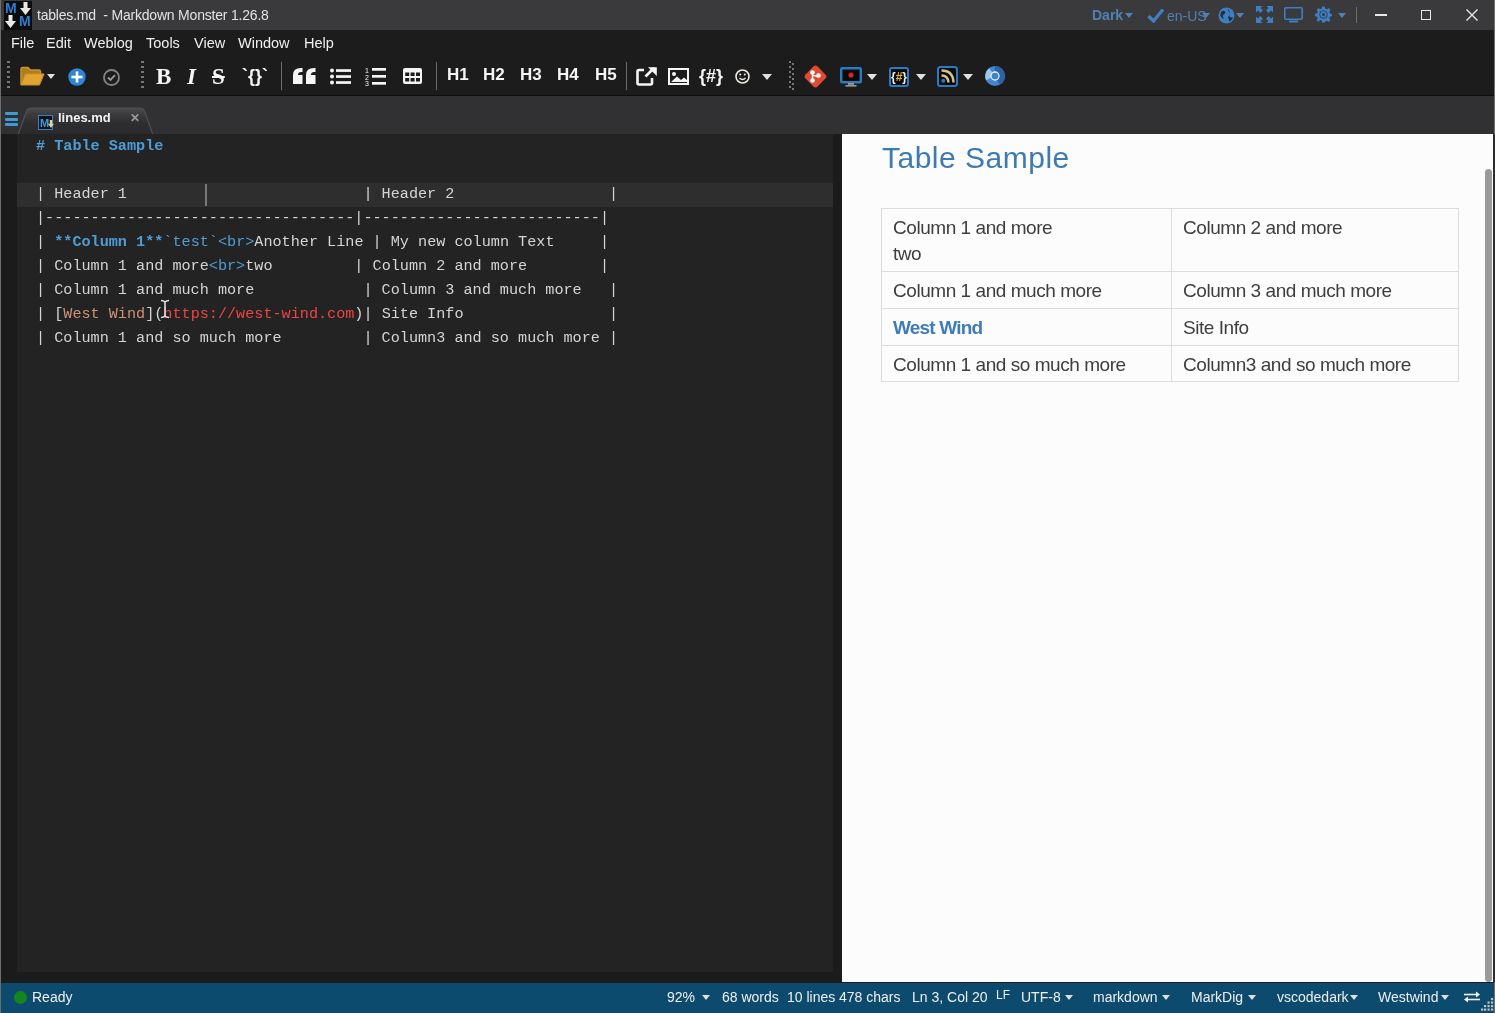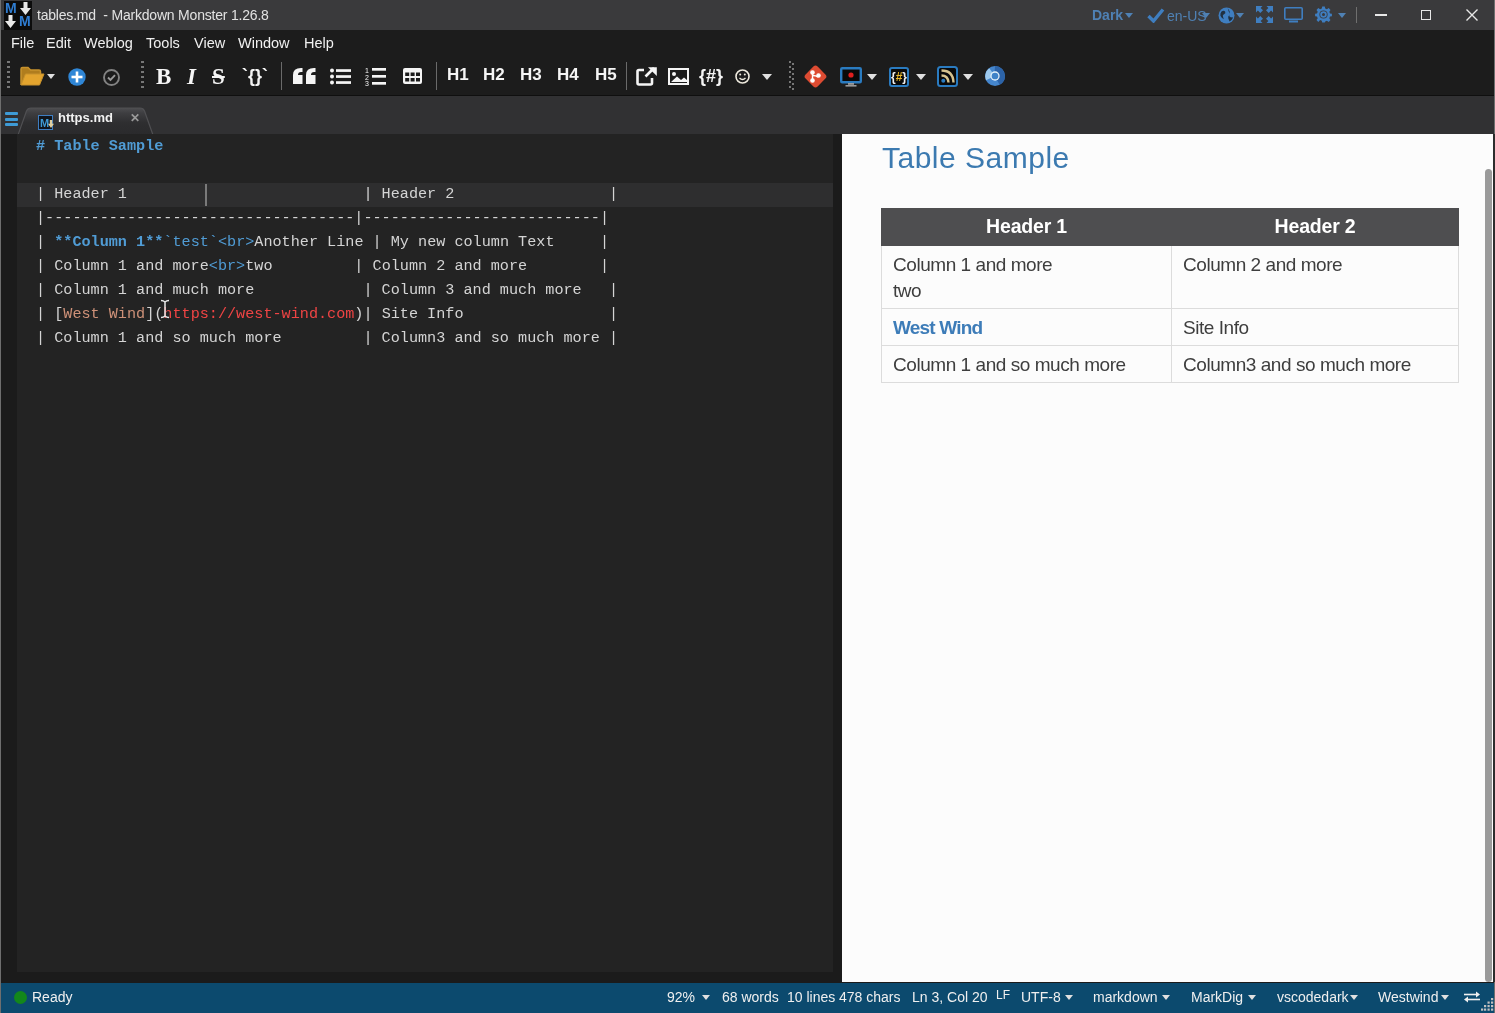--- a/index.html
+++ b/index.html
@@ -251,21 +251,21 @@
             <stop offset="1" stop-color="#2a2a2c"></stop>
           </linearGradient>
         </defs>
       <path d="M0 29 L8.5 5 Q9.5 2 13 2 L122 2 Q125.5 2 126.5 5 L135 29" fill="none" stroke="#505053" stroke-width="1.2"></path>
     </svg>
     <div class="abs" style="left:37px;top:19px;width:15px;height:15px;background:#10151c;border:1px solid #3e7ec2;"></div>
     <span class="abs" style="left:39px;top:22px;color:#3e9bd6;font-weight:bold;font-size:11px;line-height:11px;">M</span>
     <svg class="abs" style="left:46.5px;top:24px;" width="6" height="8" viewBox="0 0 6 8">
         <path d="M1.8 0 H4.2 V3.8 H6 L3 8 L0 3.8 H1.8 Z" fill="#e0cfa0"></path>
       </svg>
-    <span class="abs" style="left:57px;top:14px;color:#f2f2f2;font-weight:bold;font-size:13px;">https.md</span>
+    <span class="abs" style="left:57px;top:14px;color:#f2f2f2;font-weight:bold;font-size:13px;">lines.md</span>
     <span class="abs" style="left:129px;top:15px;color:#9a9a9a;font-size:12px;font-weight:bold;">✕</span>
   </div>
 
   <div id="editorpanel">
     <div id="hlline"></div>
     <div id="caret1"></div>
 <pre id="code"><span class="cbb"># Table Sample</span>
 
 | Header 1                          | Header 2                 |
 |----------------------------------|--------------------------|
@@ -278,27 +278,27 @@
         <g stroke="#e8e8e8" stroke-width="1.5" fill="none">
           <path d="M2 1.5 Q4.5 1.5 6 3 Q7.5 1.5 10 1.5 M2 18.5 Q4.5 18.5 6 17 Q7.5 18.5 10 18.5 M6 3 L6 17"></path>
         </g>
       </svg>
   </div>
 
   <div id="preview">
     <h1>Table Sample</h1>
     <table id="ptable">
       <tbody>
-          <tr>
-            <th style="width:290px;">Header 1</th>
-            <th style="width:286px;">Header 2</th>
-          </tr>
       <tr>
             <td class="c1">Column 1 and more<br>two</td>
             <td class="c2">Column 2 and more</td>
+          </tr>
+      <tr>
+            <td class="c1">Column 1 and much more</td>
+            <td class="c2">Column 3 and much more</td>
           </tr>
       <tr>
             <td class="c1"><span class="wwlink">West Wind</span></td>
             <td class="c2">Site Info</td>
           </tr>
       <tr>
             <td class="c1">Column 1 and so much more</td>
             <td class="c2">Column3 and so much more</td>
           </tr>
     </tbody>

